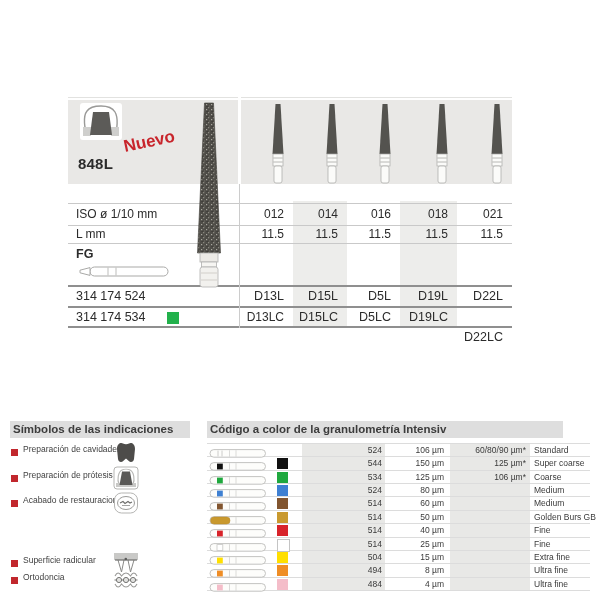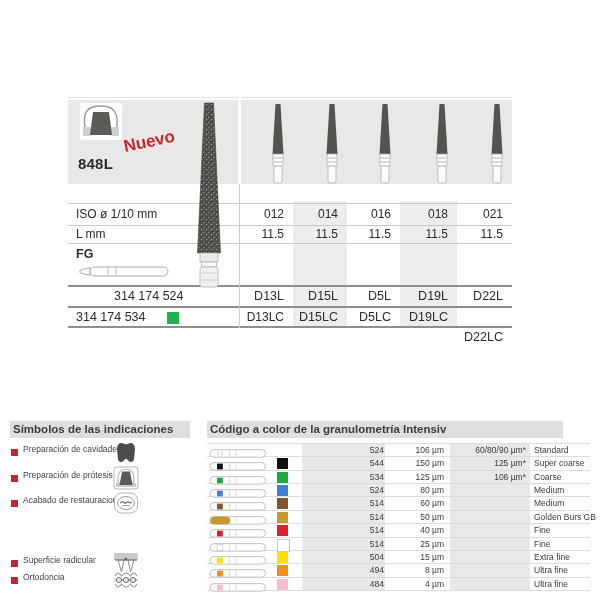--- a/index.html
+++ b/index.html
@@ -32,21 +32,21 @@
   .sym-bullet{left:1px;top:9px;width:7px;height:7px;}
   .sym-label{left:13px;top:4px;font-size:8.5px;color:#3f3f3f;white-space:nowrap;}
   .sym-icon{left:103px;top:0;}
   
   #gran{left:207px;top:420px;width:383px;height:175px;}
   #gran-title{left:0;top:1px;width:356px;height:17px;}
   #gran-table{left:0;top:23px;width:383px;height:147px;border-top:1px solid #dcdcdc;}
   .gran-colbg{top:0;height:147px;background:#e8e8e6;}
   .gran-row{left:0;width:383px;height:13.36px;border-bottom:1px solid #dcdcdc;box-sizing:border-box;}
   .gran-cell{top:0;font-size:8.5px;line-height:12.4px;color:#3a3a3a;white-space:nowrap;box-sizing:border-box;}
-  .g-code{left:95px;width:83px;text-align:right;padding-right:24px;margin-left:23px;}
+  .g-code{left:95px;width:83px;text-align:right;padding-right:3px;}
   .g-grain{left:178px;width:65px;text-align:right;padding-right:6px;}
   .g-iso{left:243px;width:80px;text-align:right;padding-right:4px;padding-left:20px;}
   .g-label{left:327px;width:56px;text-align:left;}
   .g-swatch{left:70px;top:1px;width:11px;height:11px;}
   .g-pill{left:2px;top:1px;}
 </style>
 </head>
 <body>
 
 <div id="catalog" class="abs">
@@ -83,21 +83,21 @@
   <div class="abs rowlabel" style="top:129px;line-height:17px;font-size:12px;">L mm</div>
   <div id="fg-label" class="abs rowlabel" style="top:149px;line-height:16px;font-size:12.5px;">FG</div>
   <div class="abs" style="left:10px;top:167px;">
     <svg width="92" height="15" viewBox="0 0 92 15">
       <rect x="12" y="3" width="78" height="9" rx="4.5" fill="#ffffff" stroke="#a9a9a7" stroke-width="1"></rect>
       <polygon points="2,6.2 12,3.6 12,11.4 2,8.8" fill="#ffffff" stroke="#a9a9a7" stroke-width="1"></polygon>
       <line x1="30" y1="3.5" x2="30" y2="11.5" stroke="#bdbdbb" stroke-width="1"></line>
       <line x1="38" y1="3.5" x2="38" y2="11.5" stroke="#bdbdbb" stroke-width="1"></line>
     </svg>
   </div>
-  <div class="abs rowlabel" style="top:190px;line-height:19px;font-size:12.5px;margin-left:38px;">314 174 524</div>
+  <div class="abs rowlabel" style="top:190px;line-height:19px;font-size:12.5px;">314 174 524</div>
   <div class="abs rowlabel" style="top:211px;line-height:18px;font-size:12.5px;">314 174 534</div>
   <div id="green-swatch" class="abs"></div>
 
   <div class="abs" style="left:125px;top:5px;">
     <svg width="32" height="190" viewBox="0 0 32 190">
       <defs>
         <pattern id="diamond-grit" width="5" height="5" patternUnits="userSpaceOnUse">
           <rect width="5" height="5" fill="#4e4c47"></rect>
           <rect x="0" y="0" width="1.3" height="1.3" fill="#8a887f"></rect>
           <rect x="3" y="2" width="1.2" height="1.2" fill="#a9a79e"></rect>

